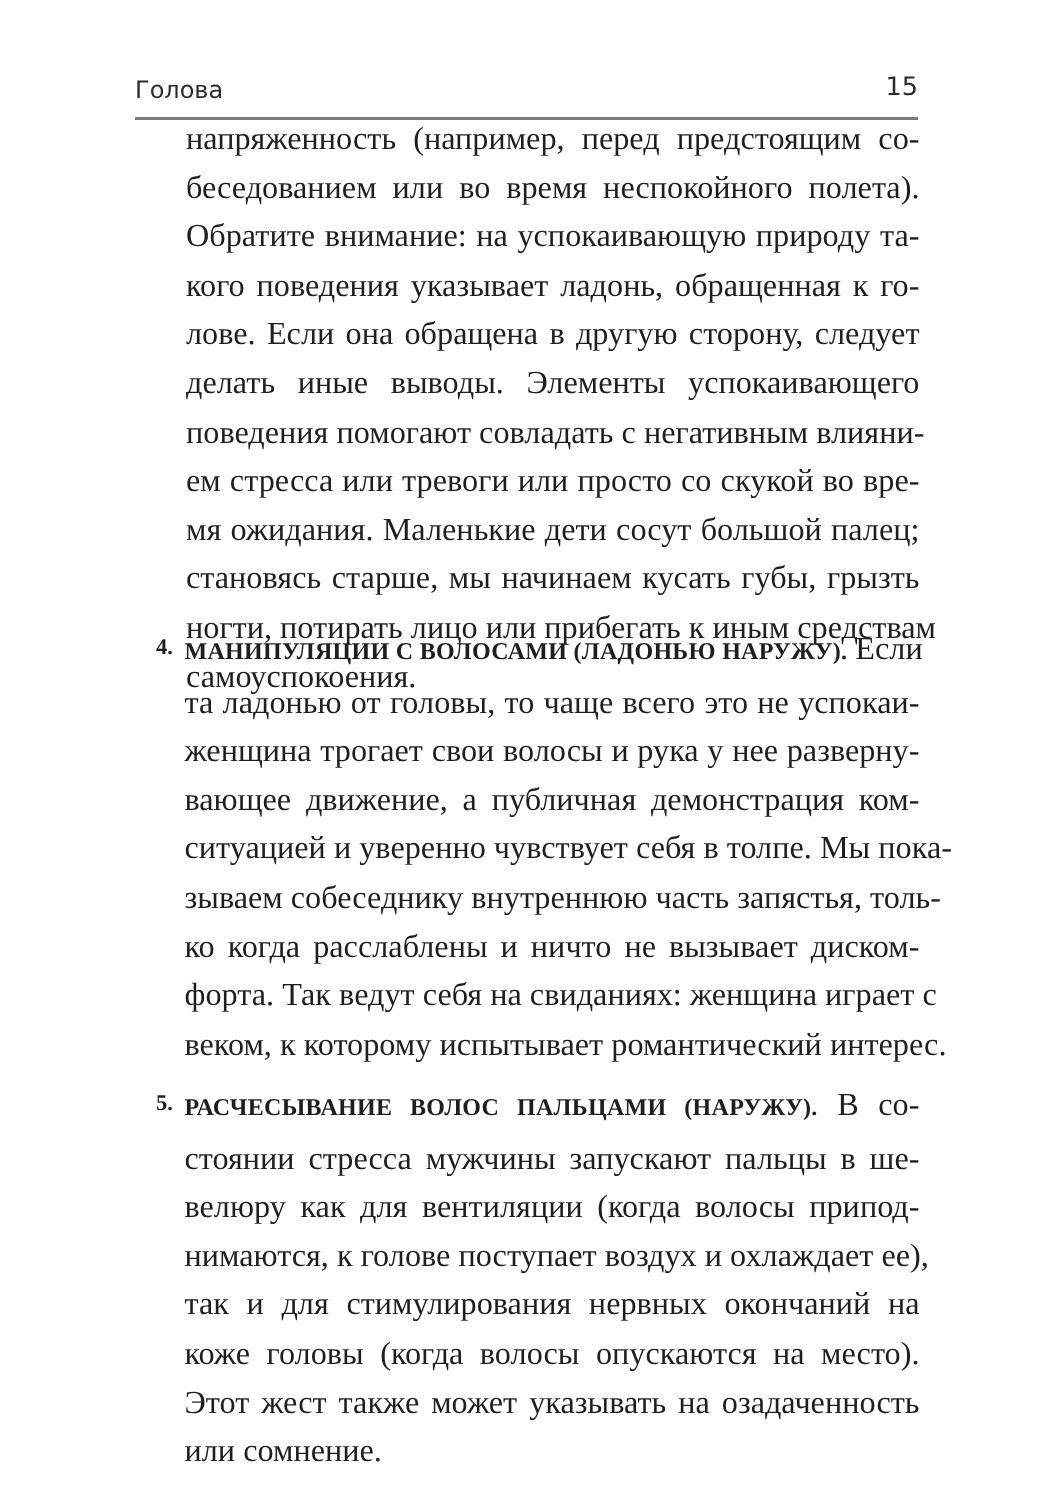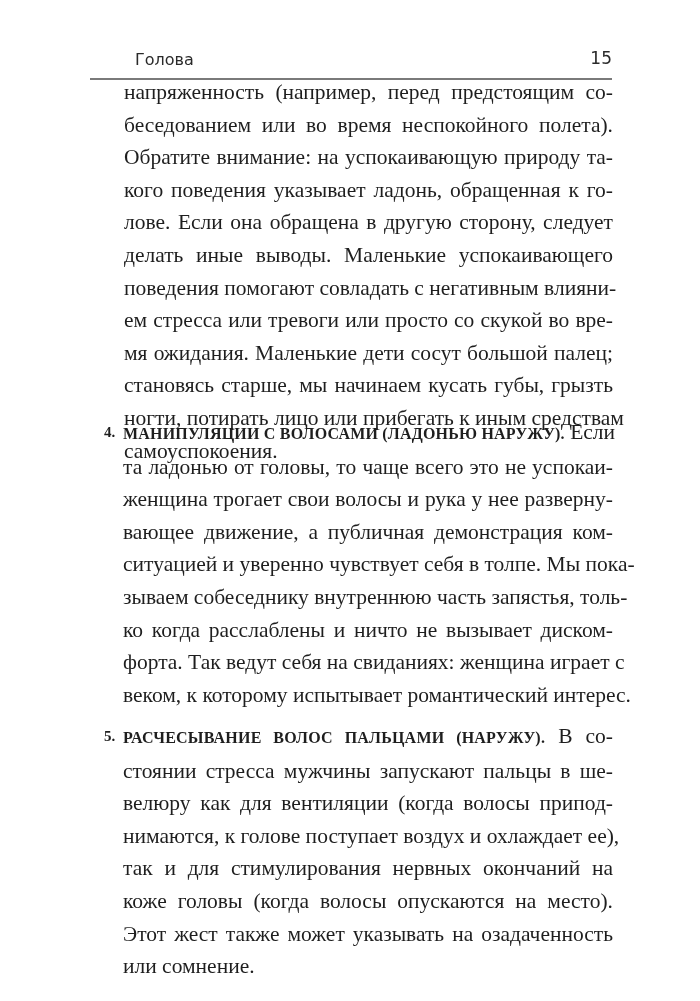--- a/index.html
+++ b/index.html
@@ -1,18 +1,18 @@
 <!DOCTYPE html>
 <html><head>
 <meta charset="utf-8">
 <style>
   html, body { margin: 0; padding: 0; background: #ffffff; }
   body { width: 700px; height: 1001px; position: relative; overflow: hidden; color: #1e1e1e; }
   .header { position: absolute; left: 90px; top: 48px; width: 522px; height: 30px; }
-  .header-title { position: absolute; left: 0; top: 2px; font-family: "DejaVu Sans", sans-serif; font-size: 16px; color: #2a2a2a; margin-left: 45px; }
+  .header-title { position: absolute; left: 0; top: 2px; font-family: "DejaVu Sans", sans-serif; font-size: 16px; color: #2a2a2a; }
   .header-page { position: absolute; right: 0; top: 0px; font-family: "DejaVu Sans", sans-serif; font-size: 17px; color: #2a2a2a; }
   .header-rule { position: absolute; left: 90px; top: 78px; width: 522px; height: 2px; background: #7a7a7a; }
   .body { position: absolute; left: 0; top: 0; width: 700px; font-family: "Liberation Serif", serif; font-size: 21.5px; color: #1e1e1e; }
   .para { position: absolute; left: 124px; width: 489px; line-height: 32.6px; text-align: justify; }
   .line { display: block; text-align: justify; text-align-last: justify; white-space: nowrap; }
   .line.last { text-align-last: left; }
   .item-num { position: absolute; left: 104px; font-weight: bold; font-size: 15px; }
   .item-title { font-weight: bold; font-size: 16px; letter-spacing: 0.2px; }
 </style>
 </head>
@@ -25,21 +25,21 @@
 <div class="header-rule"></div>
 
 <div class="body">
 
   <div class="para" style="top:76px;">
     <span class="line">напряженность (например, перед предстоящим со-</span>
     <span class="line">беседованием или во время неспокойного полета).</span>
     <span class="line">Обратите внимание: на успокаивающую природу та-</span>
     <span class="line">кого поведения указывает ладонь, обращенная к го-</span>
     <span class="line">лове. Если она обращена в другую сторону, следует</span>
-    <span class="line">делать иные выводы. Маленькие успокаивающего</span>
+    <span class="line">делать иные выводы. Элементы успокаивающего</span>
     <span class="line">поведения помогают совладать с негативным влияни-</span>
     <span class="line">ем стресса или тревоги или просто со скукой во вре-</span>
     <span class="line">мя ожидания. Маленькие дети сосут большой палец;</span>
     <span class="line">становясь старше, мы начинаем кусать губы, грызть</span>
     <span class="line">ногти, потирать лицо или прибегать к иным средствам</span>
     <span class="line last">самоуспокоения.</span>
   </div>
 
   <span class="item-num" style="top:424px;">4.</span>
   <div class="para" style="top:416px; left:123px; width:490px;">

